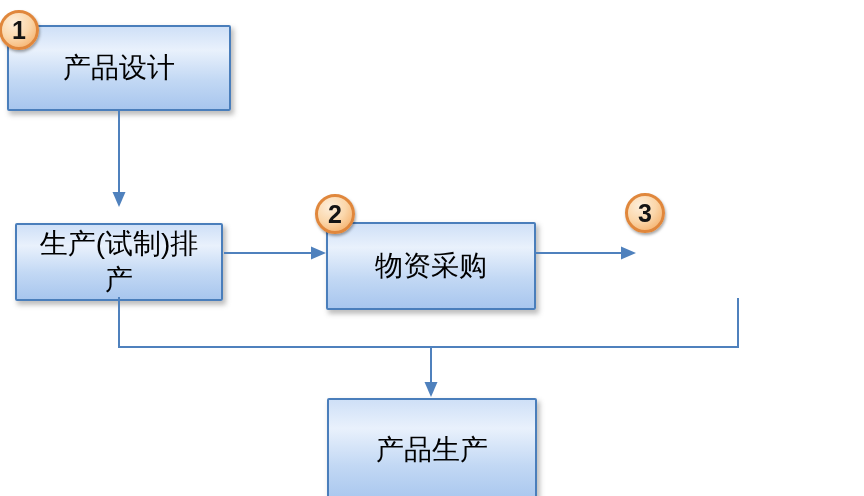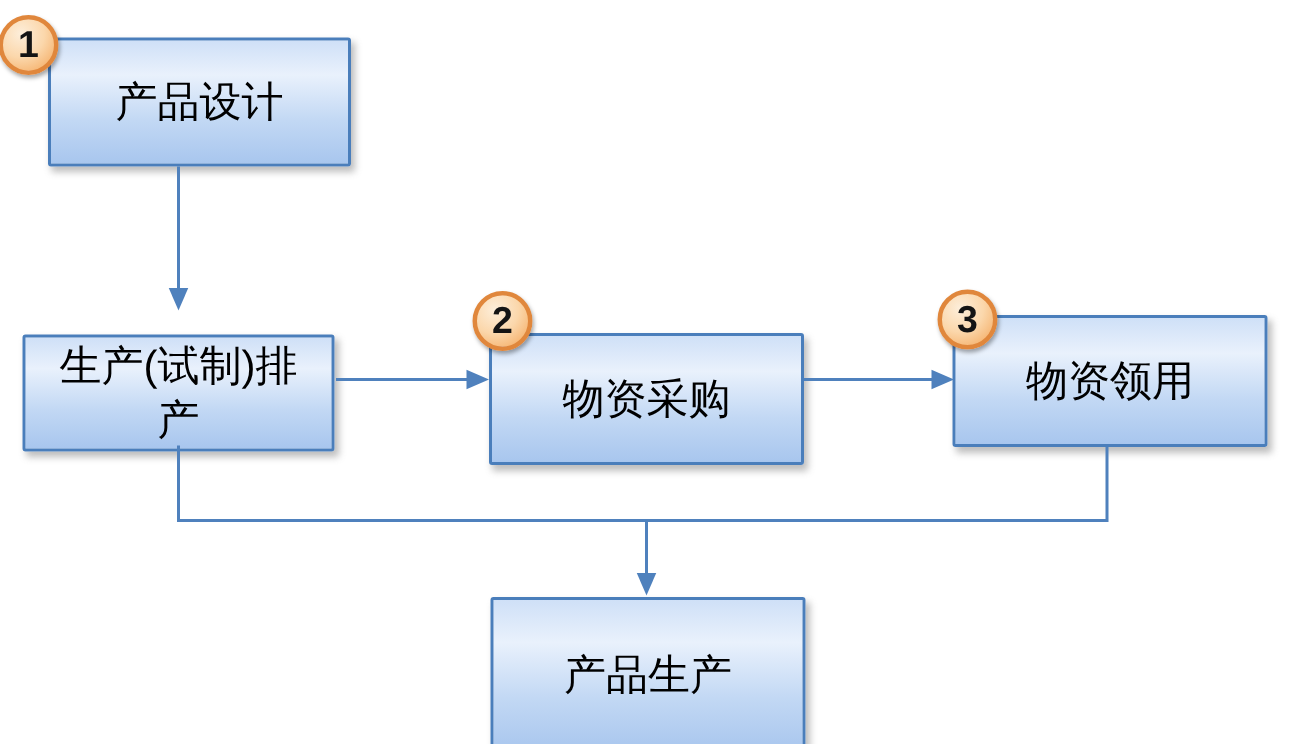--- a/index.html
+++ b/index.html
@@ -10,21 +10,21 @@
   .node{
     position:absolute;box-sizing:border-box;
     display:flex;align-items:center;justify-content:center;
     border:2px solid #4a7ebb;border-radius:2px;
     background:linear-gradient(180deg,#cfe0f7 0%,#e9f1fc 28%,#c2d8f4 65%,#a8c6ee 100%);
     box-shadow:2.5px 3.5px 5px rgba(110,110,110,0.45);
     font-size:28px;color:#000;text-align:center;
     white-space:pre-line;line-height:1.3;
     z-index:1;
   }
-  .node-1{left:32px;top:25px;width:202px;height:86px;}
+  .node-1{left:7px;top:25px;width:224px;height:86px;}
   .node-2{left:15px;top:223px;width:208px;height:78px;}
   .node-3{left:326px;top:222px;width:210px;height:88px;text-align:center;}
   .node-4{left:635px;top:210px;width:210px;height:88px;}
   .node-5{left:327px;top:398px;width:210px;height:105px;}
   .connector-layer{position:absolute;left:0;top:0;width:864px;height:496px;z-index:2;pointer-events:none;}
   .badge{
     position:absolute;box-sizing:border-box;width:40px;height:40px;border-radius:50%;
     border:3px solid #e0873c;
     background:radial-gradient(circle at 35% 28%,#fdeeda 0%,#fbd7ab 48%,#f3a558 100%);
     display:flex;align-items:center;justify-content:center;
@@ -47,23 +47,20 @@
 
   <div class="node node-2">
     <span>生产(试制)排
 产</span>
   </div>
 
   <div class="node node-3">
     <span>物资采购</span>
   </div>
 
-  <div class="node node-4">
-    <span>物资领用</span>
-  </div>
 
   <div class="node node-5">
     <span>产品生产</span>
   </div>
 
   <svg class="connector-layer" viewBox="0 0 864 496" xmlns="http://www.w3.org/2000/svg">
     <g stroke="#4f81bd" stroke-width="2" fill="none">
 
       <path d="M119,111 L119,193"></path>
 

